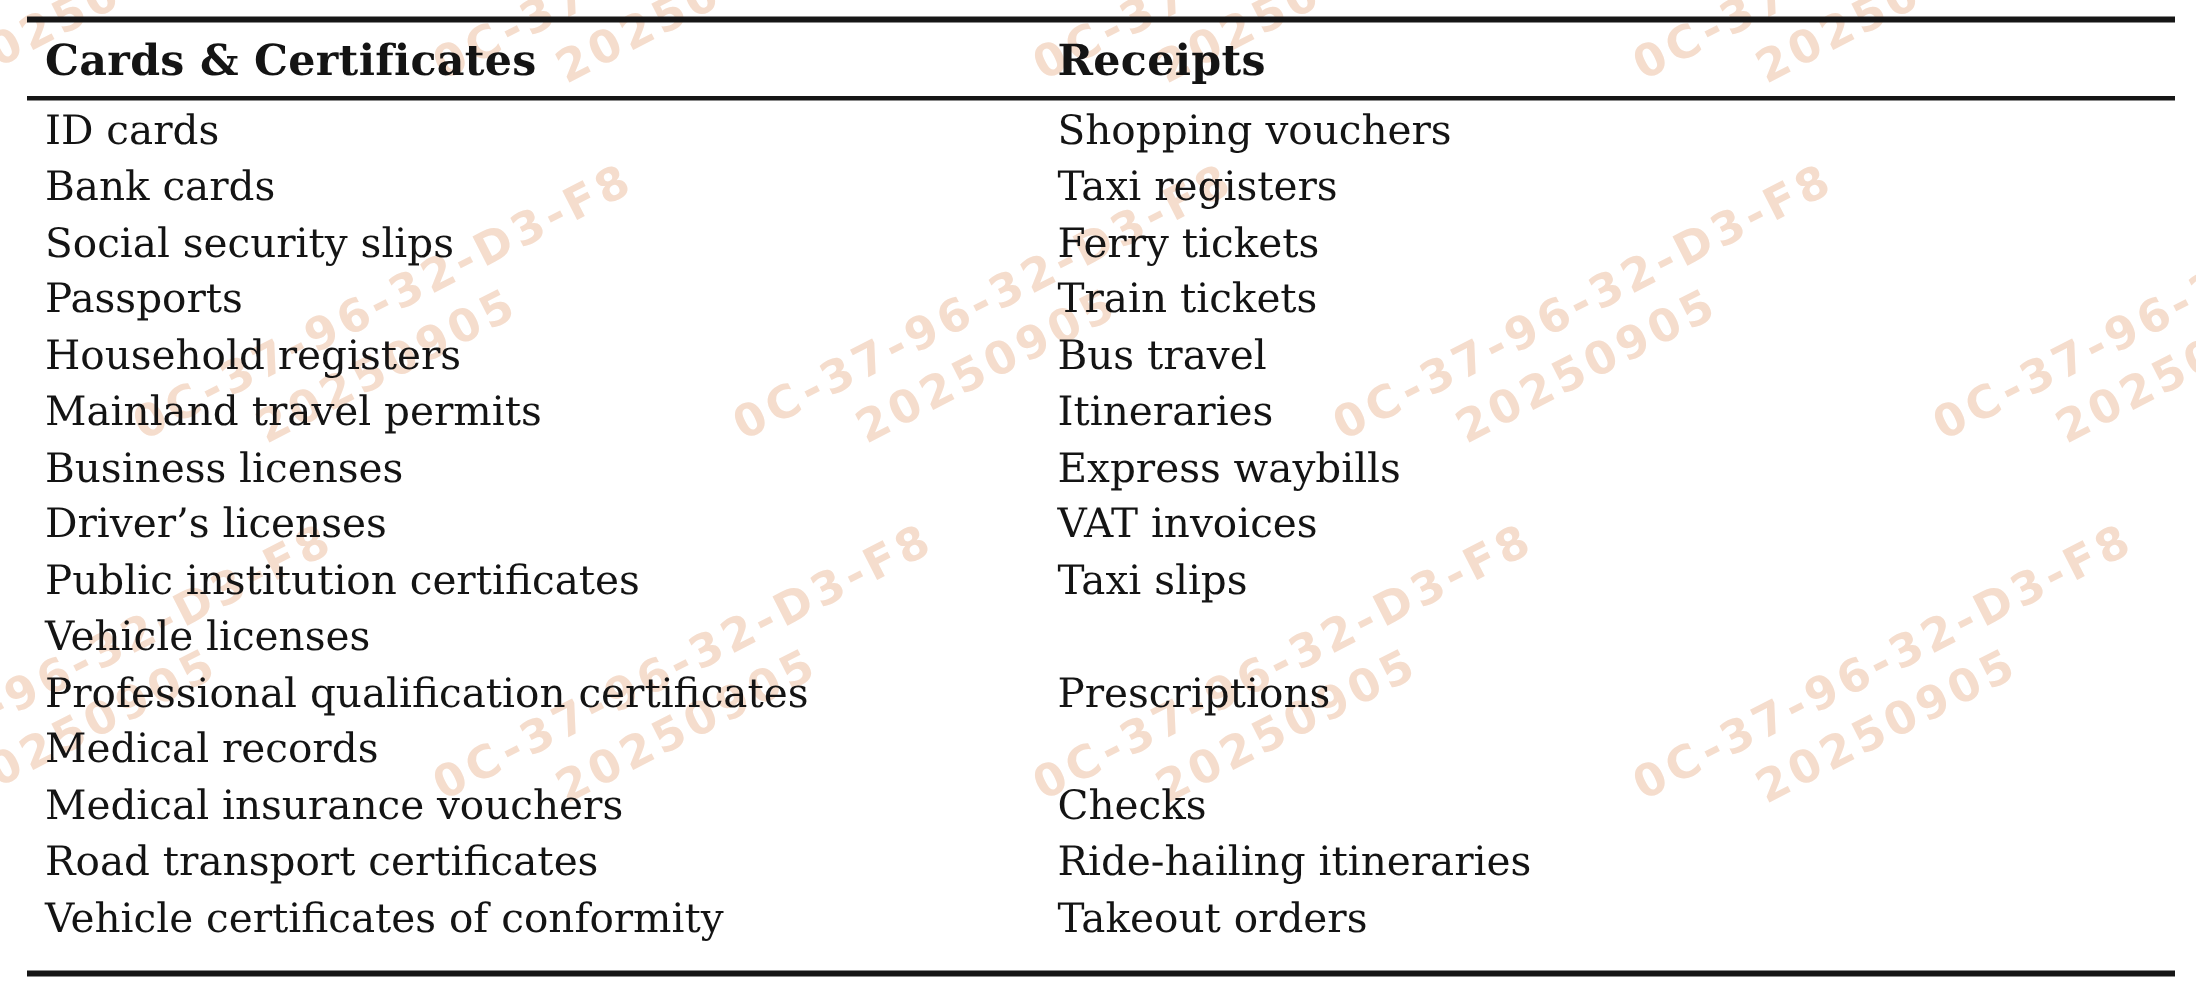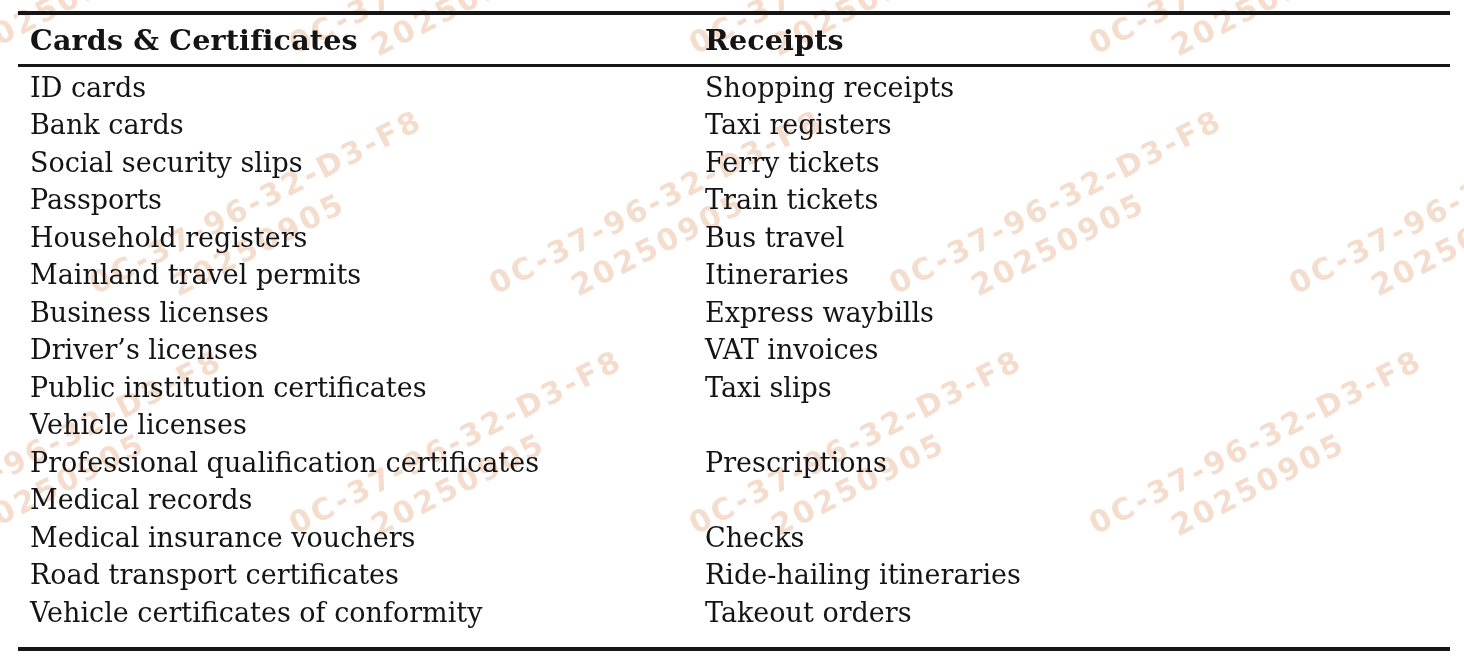--- a/index.html
+++ b/index.html
@@ -100,21 +100,21 @@
     <div class="row hrow">
       <div class="hcell c1">Cards &amp; Certificates</div>
       <div class="hcell c2">Receipts</div>
     </div>
 
     <div class="rule rule-head"></div>
 
     <div class="tbody">
   <div class="row brow">
     <div class="c1">ID cards</div>
-    <div class="c2">Shopping receipts</div>
+    <div class="c2">Shopping vouchers</div>
   </div>
 
   <div class="row brow">
     <div class="c1">Bank cards</div>
     <div class="c2">Taxi registers</div>
   </div>
 
   <div class="row brow">
     <div class="c1">Social security slips</div>
     <div class="c2">Ferry tickets</div>

